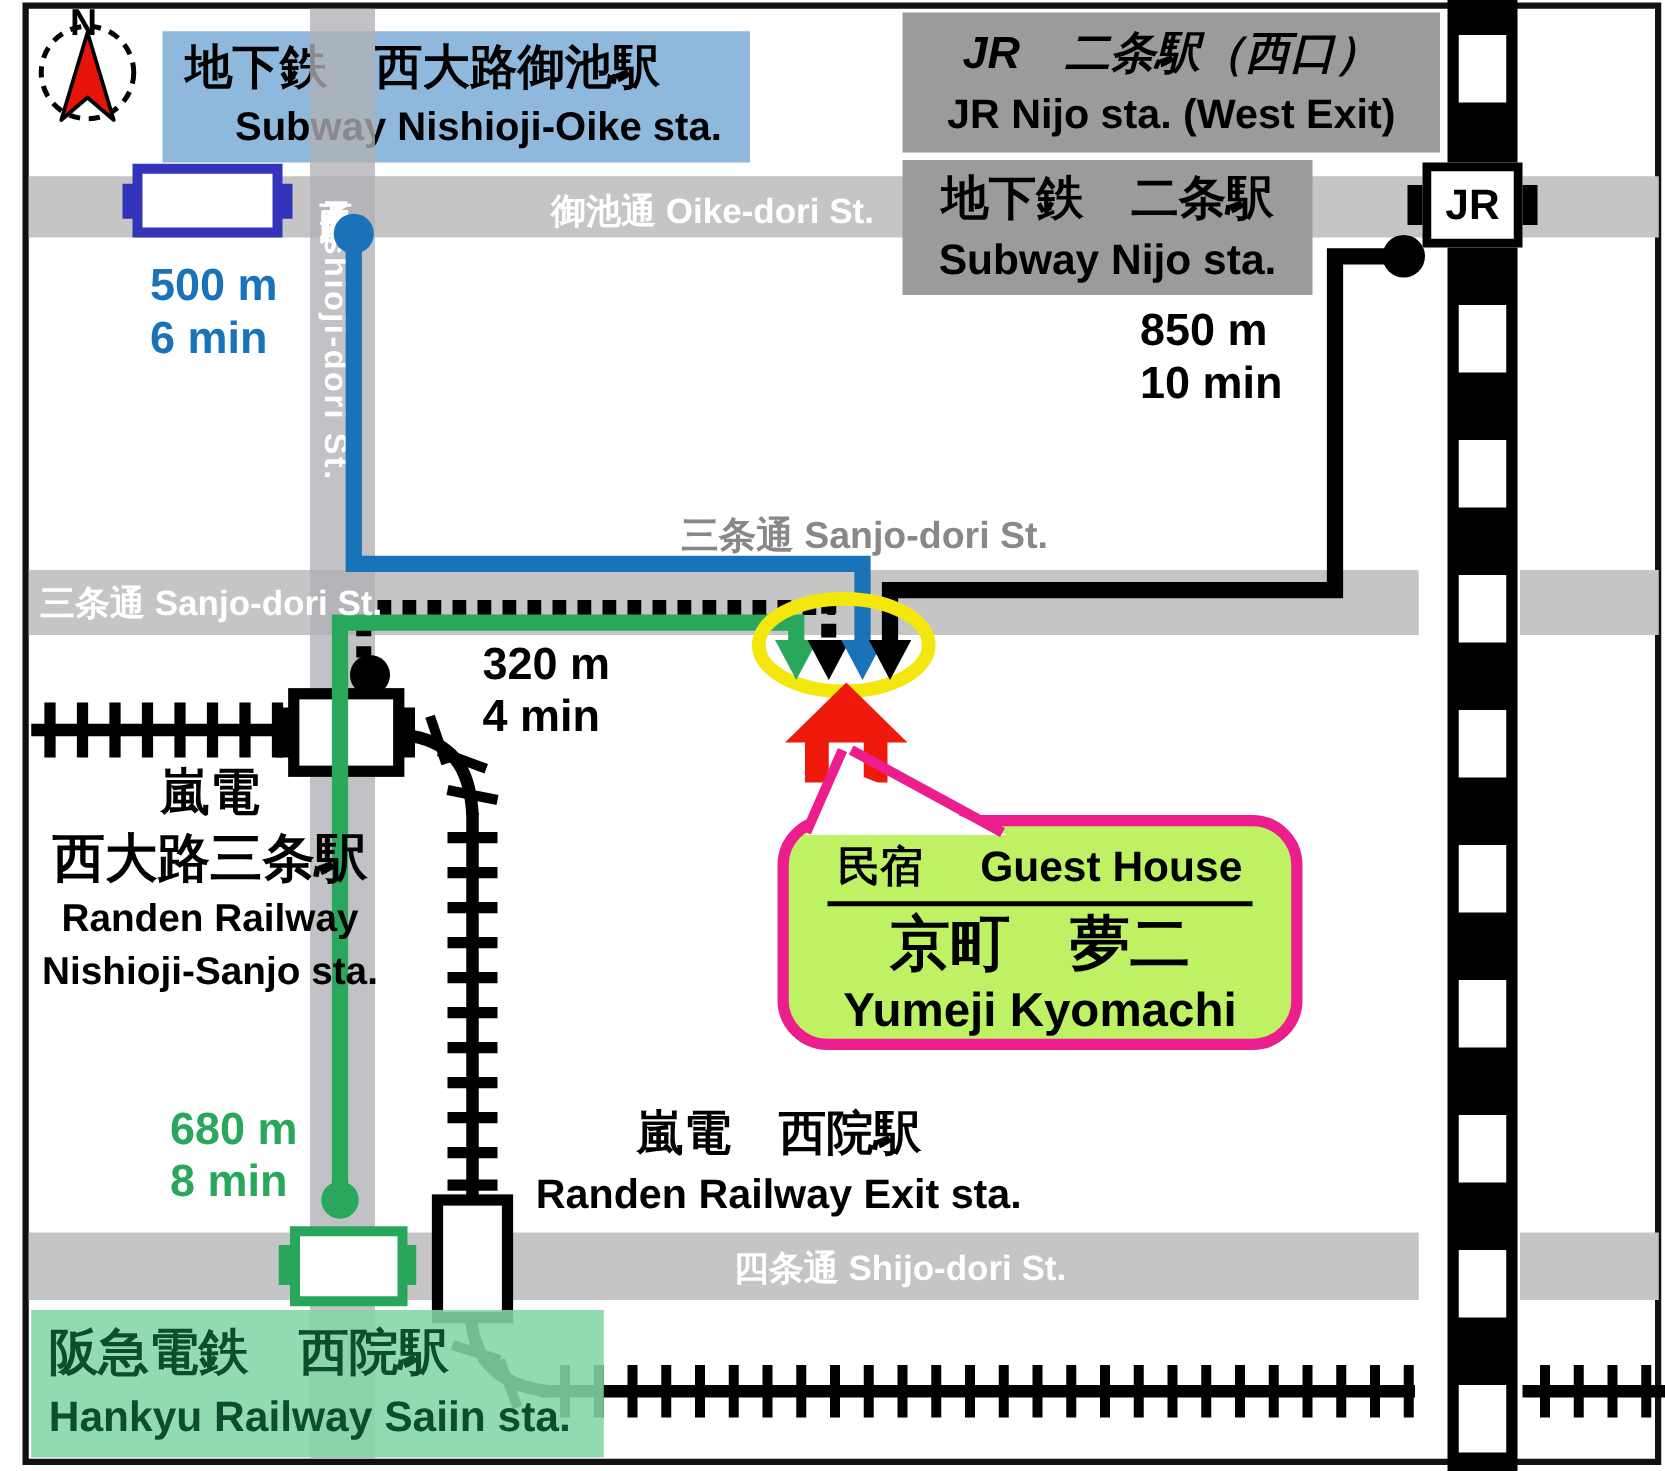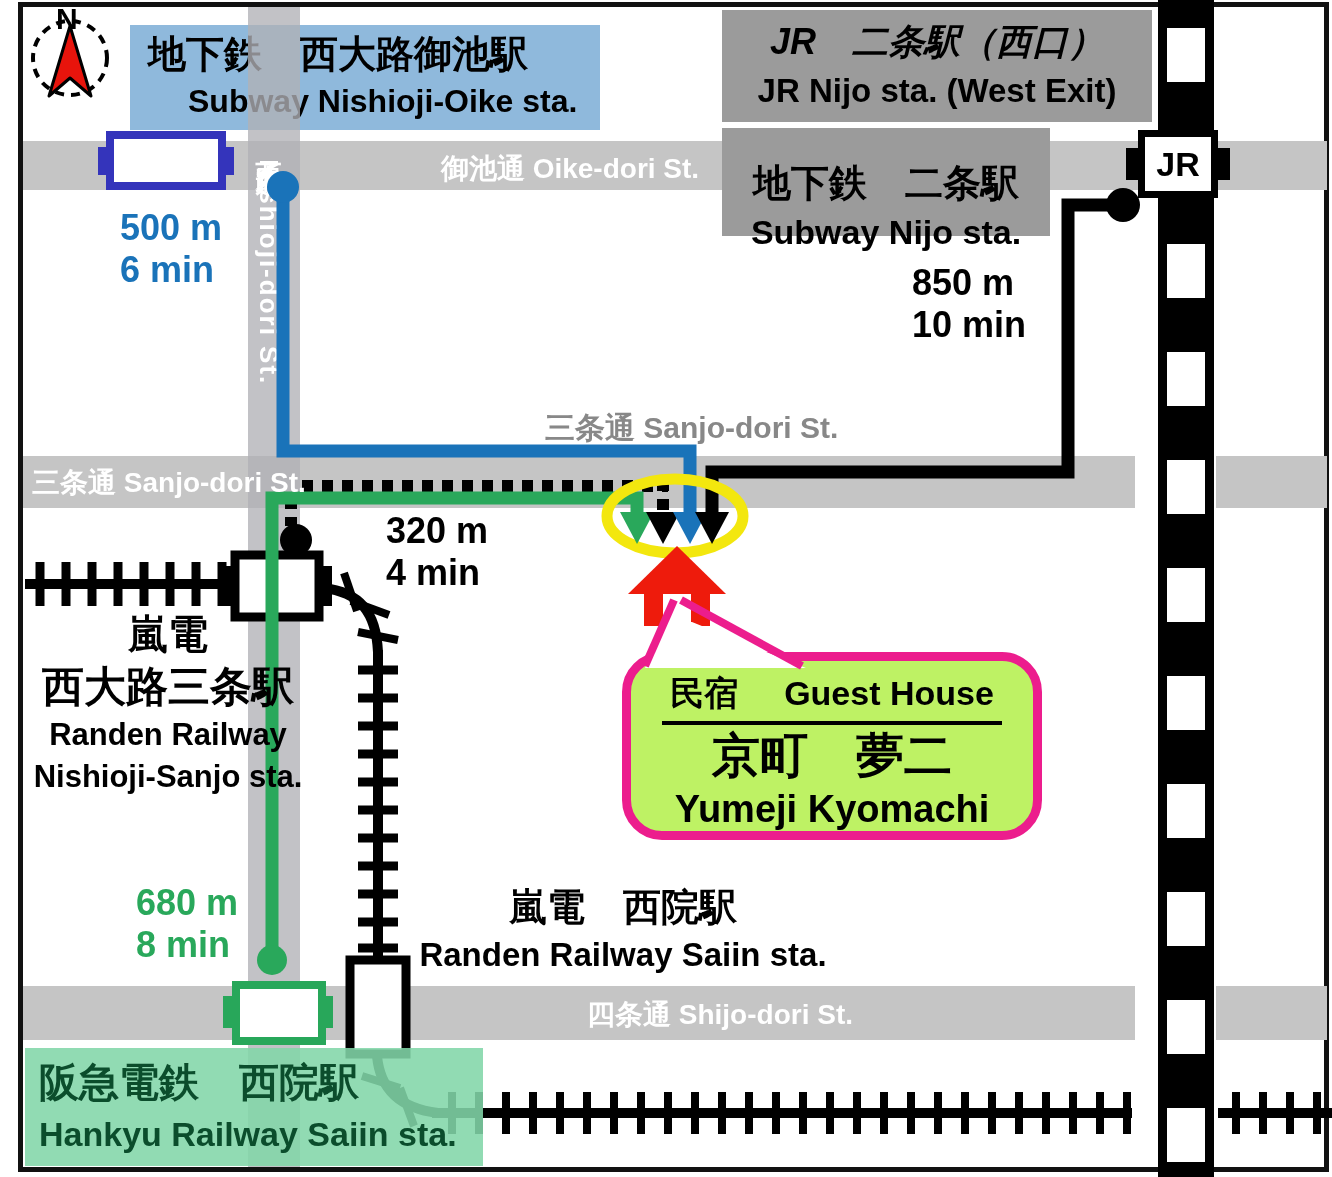--- a/index.html
+++ b/index.html
@@ -20,31 +20,31 @@
   
   #subway-oike-box{left:130px;top:25px;width:470px;height:105px;background:#8fb9dc;color:#000;
       padding:4px 0 0 18px;}
   #subway-oike-box .ja{font-size:38px;line-height:50px;white-space:nowrap;}
   #subway-oike-box .en{font-size:32px;line-height:44px;white-space:nowrap;margin-left:40px;}
   .graybox{background:#9b9b9b;color:#000;text-align:center;}
   #jr-nijo-box{left:722px;top:10px;width:430px;height:112px;padding-top:6px;}
   #jr-nijo-box .ja{font-size:36px;line-height:52px;white-space:nowrap;font-style:italic;}
   #jr-nijo-box .en{font-size:33px;line-height:46px;white-space:nowrap;}
   #subway-nijo-box{left:722px;top:128px;width:328px;height:108px;padding-top:4px;}
-  #subway-nijo-box .ja{font-size:38px;line-height:54px;white-space:nowrap;margin-top:24px;}
+  #subway-nijo-box .ja{font-size:38px;line-height:54px;white-space:nowrap;}
   #subway-nijo-box .en{font-size:34px;line-height:44px;white-space:nowrap;}
   #hankyu-box{left:25px;top:1048px;width:458px;height:118px;background:rgba(130,214,168,0.88);
       color:#0b4d2c;padding:6px 0 12px 14px;}
   #hankyu-box .ja{font-size:40px;line-height:56px;white-space:nowrap;}
   #hankyu-box .en{font-size:34px;line-height:48px;white-space:nowrap;}
   .tab{position:absolute;}
   
   .dist{font-size:36px;line-height:42px;white-space:pre-line;}
   #dist-blue{left:120px;top:207px;color:#1a73b9;}
-  #dist-black{left:912px;top:243px;color:#000;margin-top:19px;}
+  #dist-black{left:912px;top:243px;color:#000;}
   #dist-walk{left:386px;top:510px;color:#000;}
   #dist-green{left:136px;top:882px;color:#29a85b;}
   
   #randen-ns{left:14px;top:608px;width:308px;text-align:center;color:#000;}
   #randen-ns .ja1{font-size:40px;line-height:52px;}
   #randen-ns .ja2{font-size:42px;line-height:54px;white-space:nowrap;}
   #randen-ns .en{font-size:31px;line-height:42px;white-space:nowrap;}
   #randen-saiin{left:408px;top:882px;width:430px;text-align:center;color:#000;}
   #randen-saiin .ja{font-size:38px;line-height:50px;white-space:nowrap;}
   #randen-saiin .en{font-size:33px;line-height:46px;white-space:nowrap;}
@@ -274,21 +274,21 @@
   <div class="abs z5 dist" id="dist-green"><span>680 m</span><br><span>8 min</span></div>
 
   <div class="abs z5" id="randen-ns">
     <div class="ja1">嵐電</div>
     <div class="ja2">西大路三条駅</div>
     <div class="en">Randen Railway</div>
     <div class="en">Nishioji-Sanjo sta.</div>
   </div>
   <div class="abs z5" id="randen-saiin">
     <div class="ja">嵐電　西院駅</div>
-    <div class="en">Randen Railway  Saiin sta.</div>
+    <div class="en">Randen Railway  Exit sta.</div>
   </div>
 
   <div class="abs z5" id="hankyu-box">
     <div class="ja">阪急電鉄　西院駅</div>
     <div class="en">Hankyu Railway Saiin sta.</div>
   </div>
 
   <div class="abs z6" id="bubble">
     <div class="line1"><span>民宿</span><span class="gap"></span><span>Guest House</span></div>
     <div class="name-ja">京町　夢二</div>

